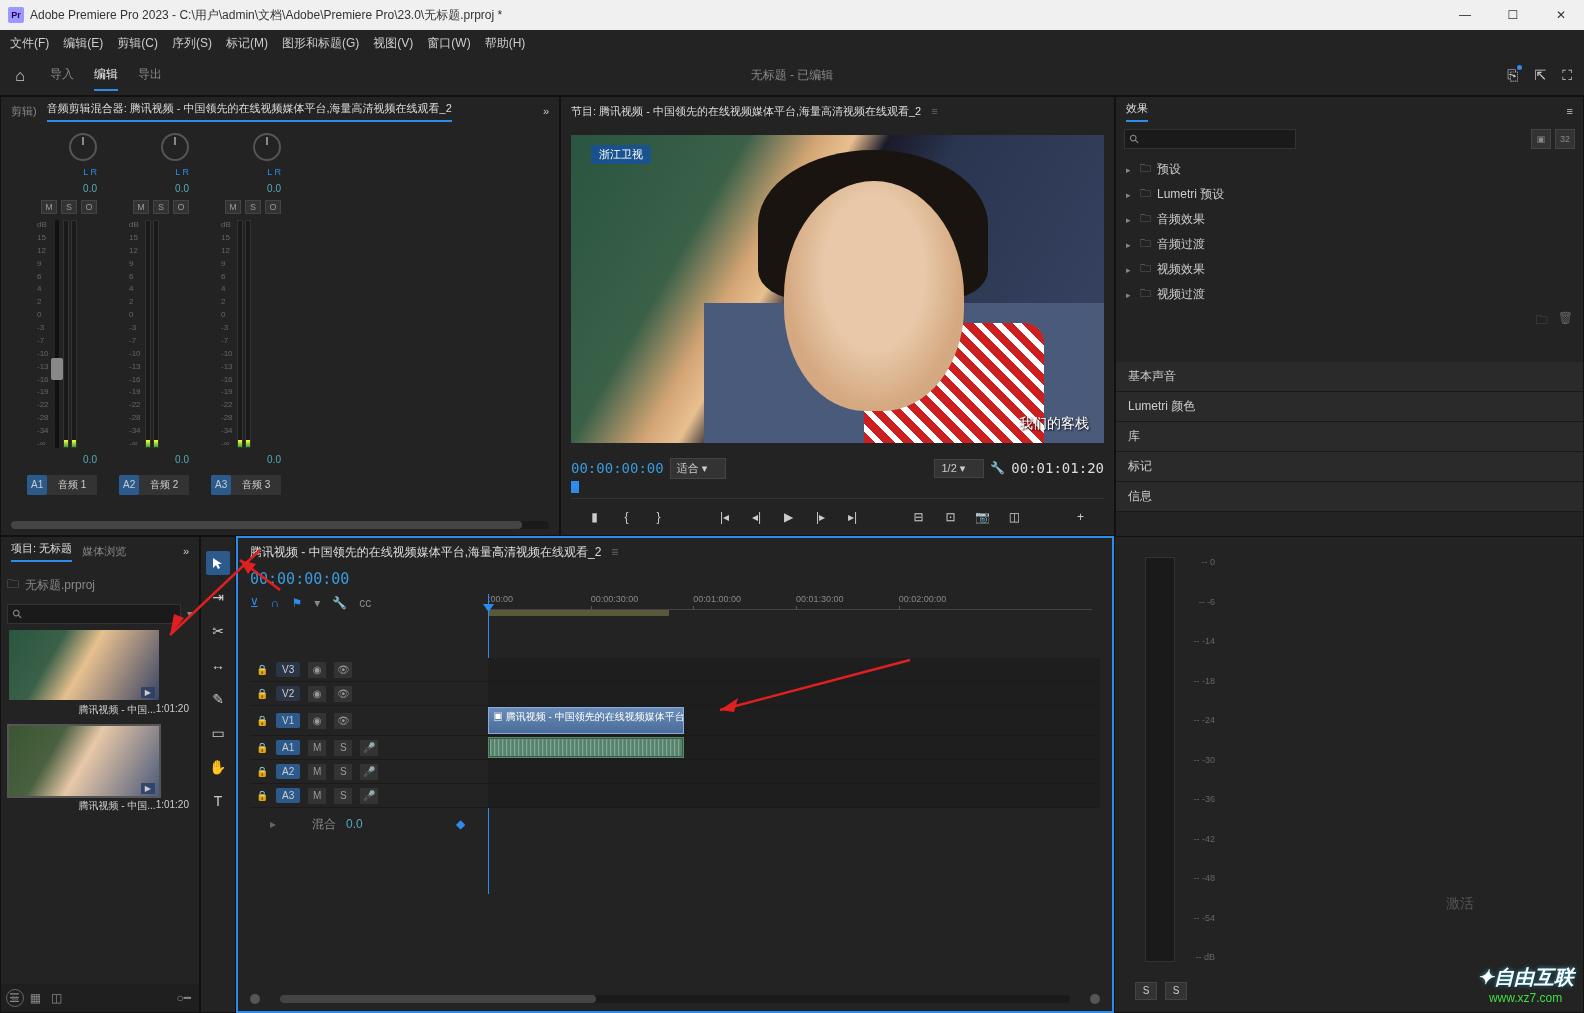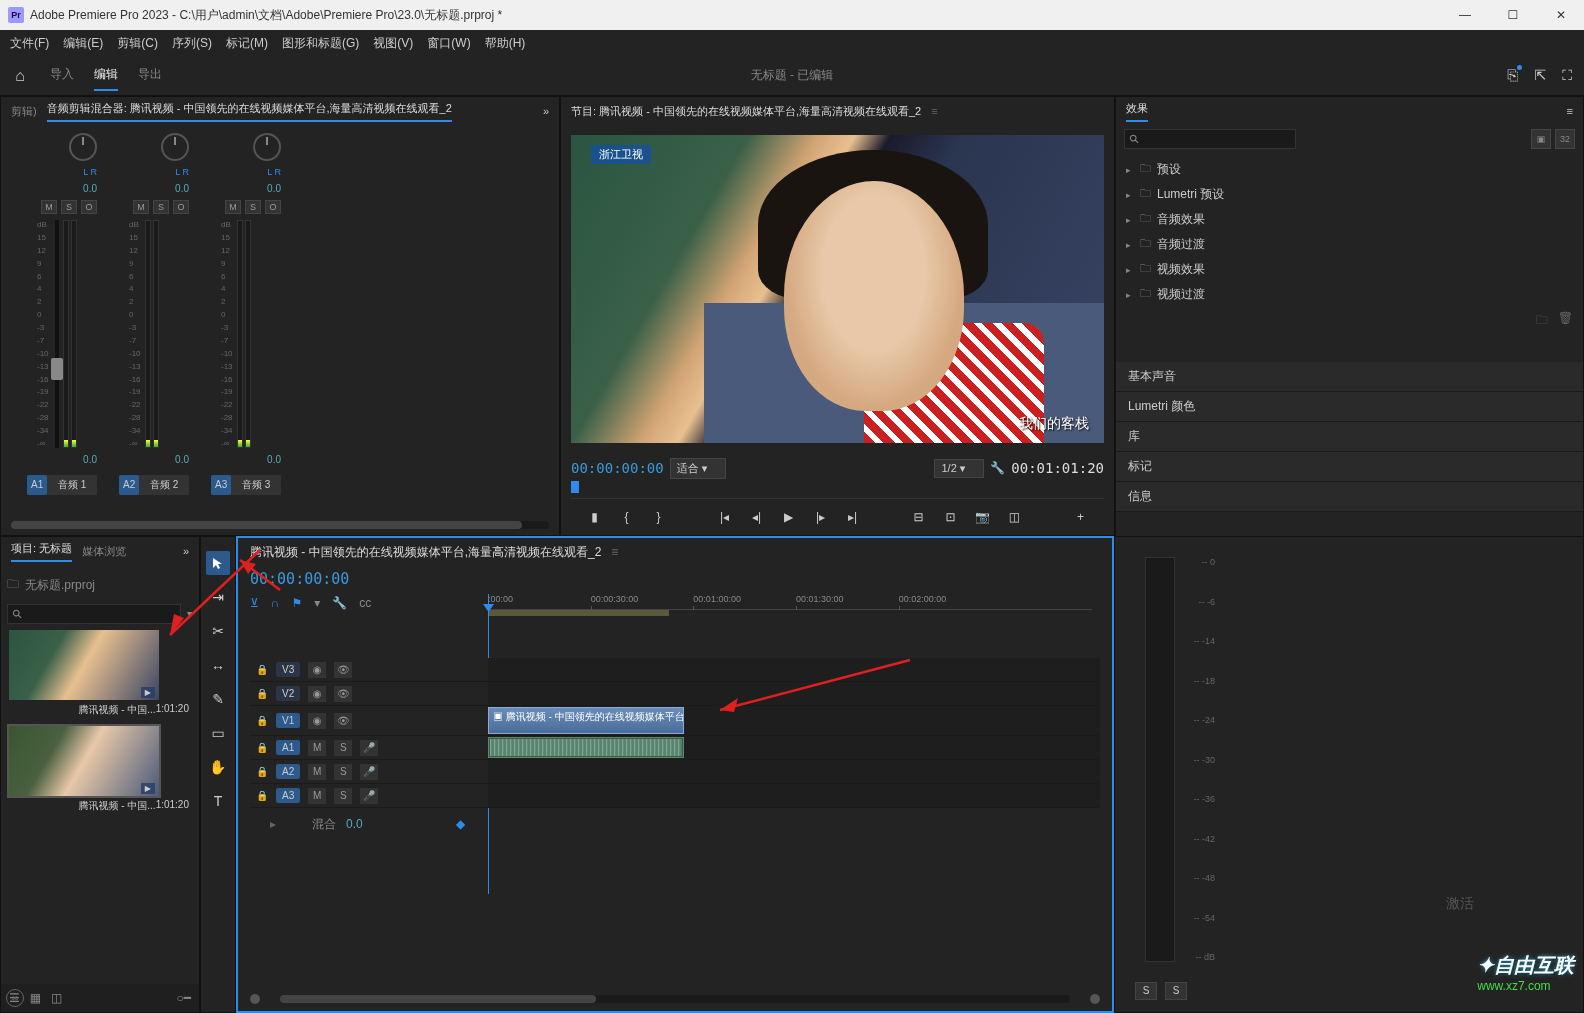--- a/index.html
+++ b/index.html
@@ -157,21 +157,21 @@
 .big-meter-scale{ position:absolute; left:70px; top:20px; bottom:50px; width:30px; display:flex; flex-direction:column; justify-content:space-between; font-size:9px; color:#666; text-align:right;}
 .meter-footer{ position:absolute; bottom:12px; left:20px; display:flex; gap:8px;}
 .s-btn{ width:22px; height:18px; background:#333; border:1px solid #444; text-align:center; line-height:16px; font-size:10px;}
 
 
 .arrow { position: absolute; pointer-events: none; }
 .arrow-line { stroke: #e02020; stroke-width: 2.5; fill: none; }
 .arrow-head { fill: #e02020; }
 
 
-.watermark { position: absolute; right: 10px; bottom: 20px; text-align: left; }
+.watermark { position: absolute; right: 10px; bottom: 8px; text-align: center; }
 .watermark .wm-main { font-size: 20px; font-weight: bold; color: #fff; text-shadow: 0 0 4px #3ac,1px 1px 2px #000; font-style:italic;}
 .watermark .wm-url { font-size: 12px; color: #4d4; }
 .activate-hint{ position:absolute; right:110px; bottom:100px; color:#555; font-size:14px;}
 
 .cc-icon{ position:absolute; left:6px; bottom:6px; width:18px; height:18px; border:1px solid #666; border-radius:50%; text-align:center; line-height:16px; font-size:10px; color:#666;}
 </style>
 </head>
 <body>
 
 <div class="titlebar">

